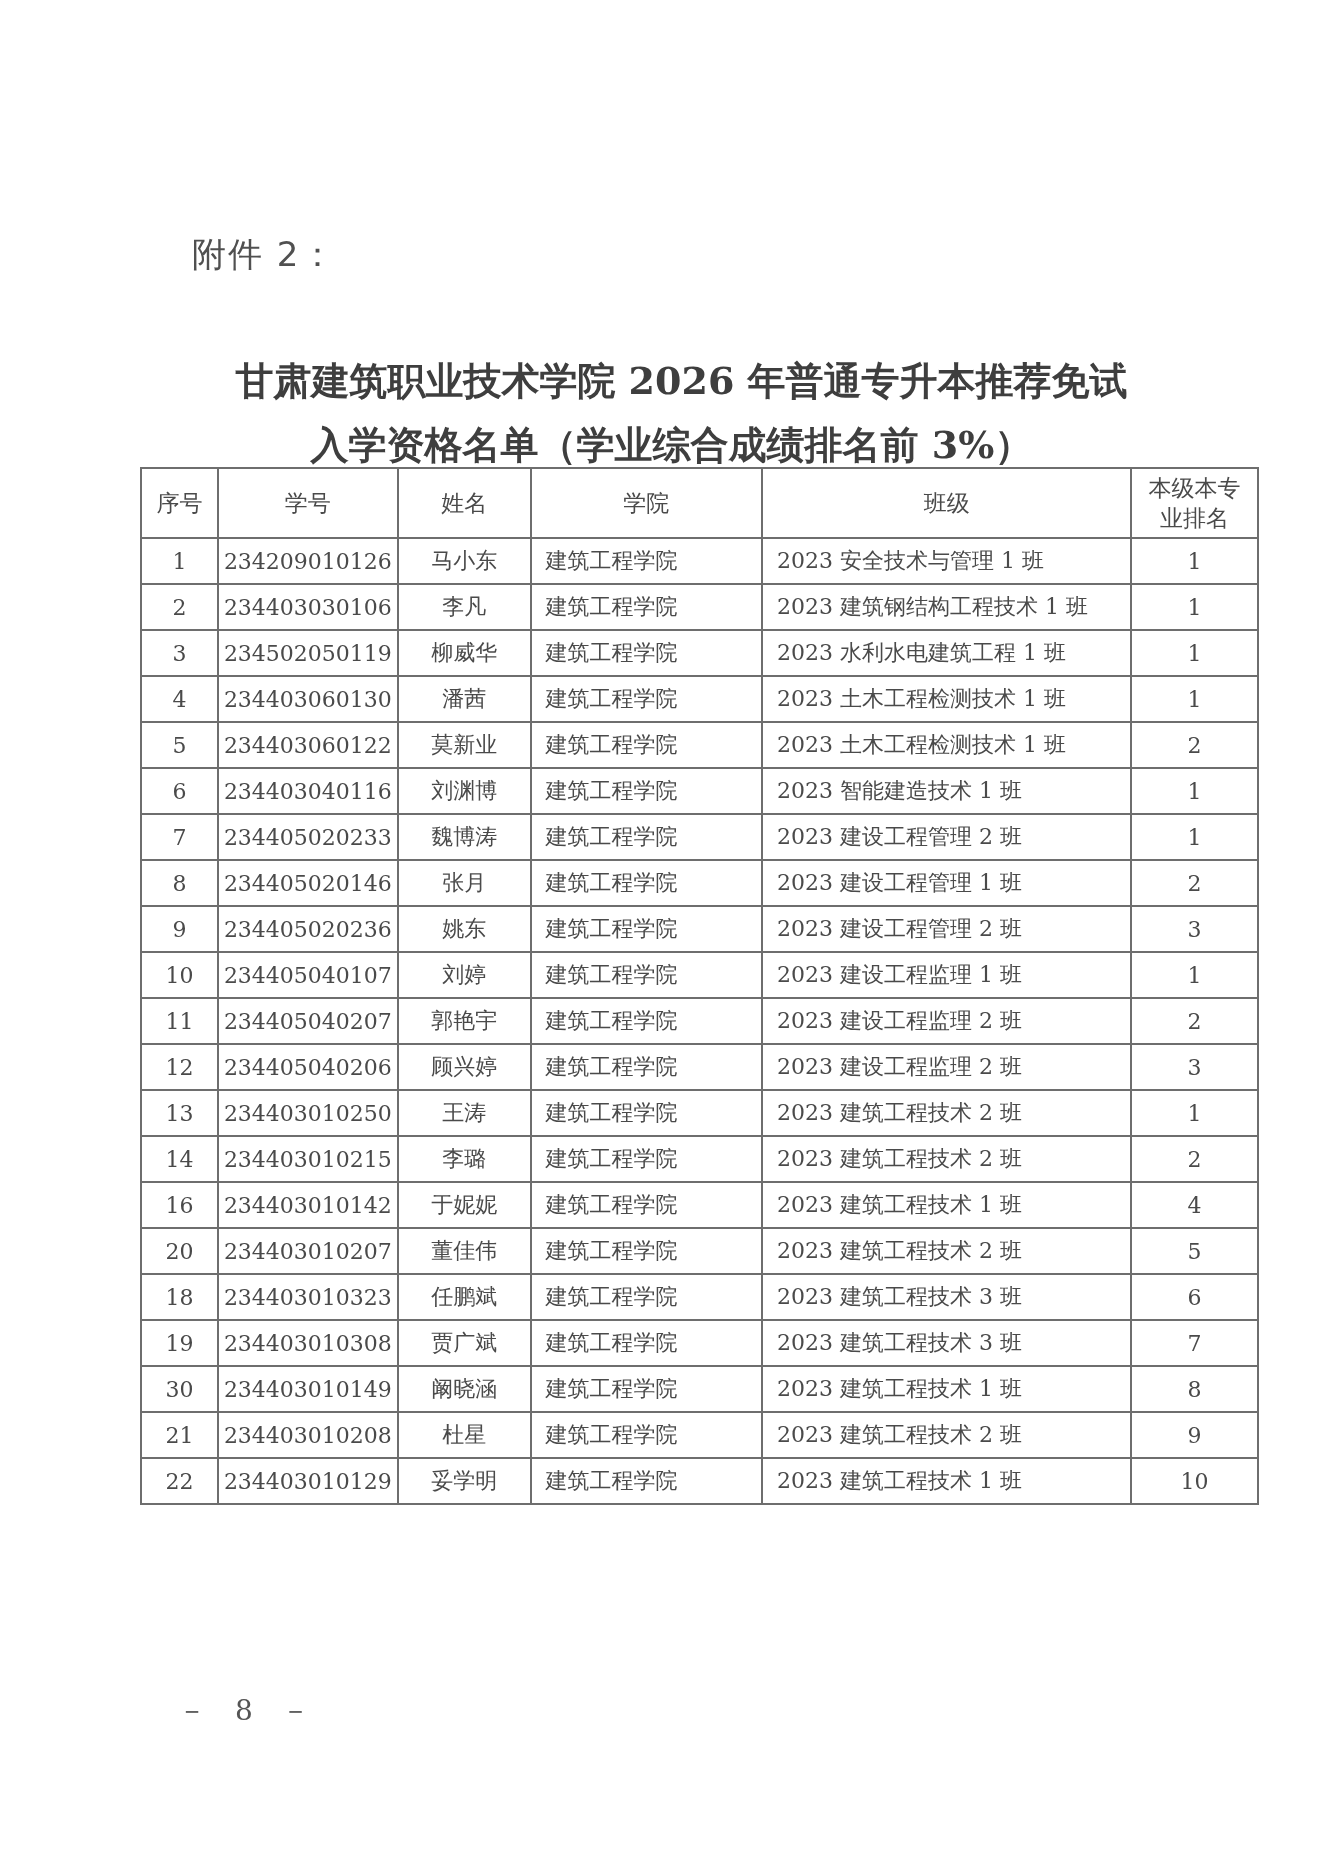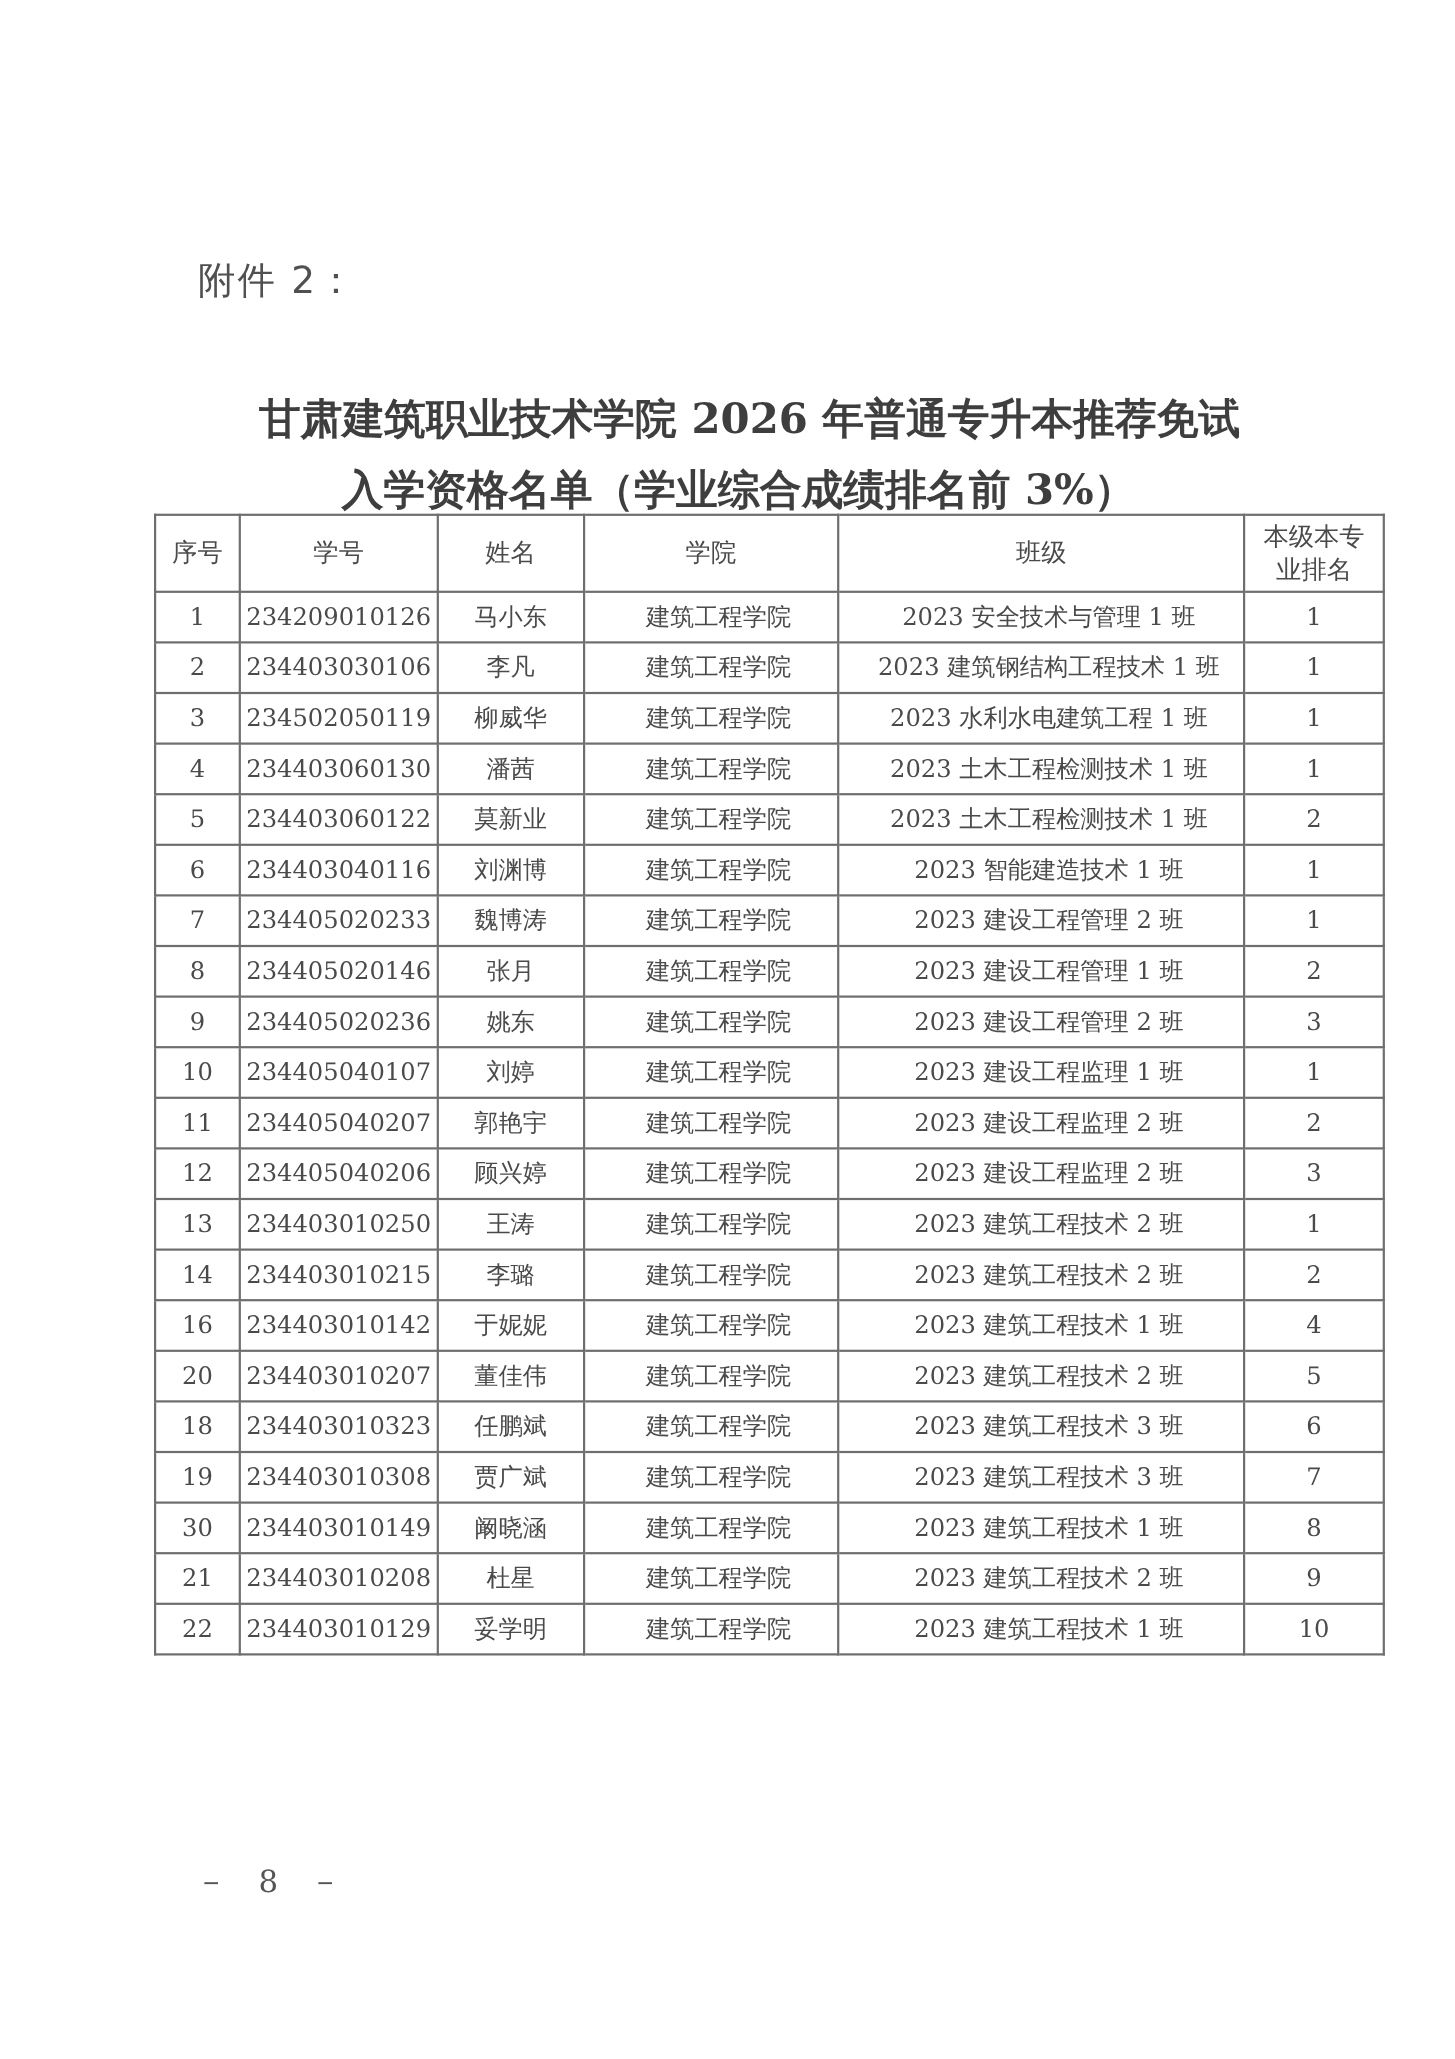--- a/index.html
+++ b/index.html
@@ -1,29 +1,29 @@
 <!DOCTYPE html>
 <html><head>
   <meta charset="utf-8">
   <style>
     html, body { margin: 0; padding: 0; background: #ffffff; }
     body { width: 1323px; height: 1872px; position: relative; overflow: hidden;
            font-family: "DejaVu Serif", "Liberation Serif", serif; color: #4a4a4a; }
-    .attach { position: absolute; left: 180px; top: 232px; font-family: "DejaVu Sans", "Liberation Sans", sans-serif;
+    .attach { position: absolute; left: 192px; top: 232px; font-family: "DejaVu Sans", "Liberation Sans", sans-serif;
               font-size: 34px; color: #505050; letter-spacing: 2px; }
     .title { position: absolute; left: 0; width: 1323px; text-align: center; font-weight: bold;
              font-family: "DejaVu Serif", "Liberation Serif", serif; color: #3e3e3e; }
     .title.l1 { top: 356px; font-size: 38px; padding-left: 20px; }
     .title.l2 { top: 420px; font-size: 38px; padding-left: 10px; }
     table { position: absolute; left: 108px; top: 467px; border-collapse: collapse; width: 1119px; margin-left: 32px; }
     td, th { border: 2px solid #6e6e6e; font-weight: normal; font-size: 22px; height: 44px; padding: 0; color: #4a4a4a; }
     th { height: 68px; font-family: "DejaVu Sans", "Liberation Sans", sans-serif; font-size: 23px; line-height: 30px; }
     td { font-family: "DejaVu Serif", "Liberation Serif", serif; }
     .c { text-align: center; }
-    .l { text-align: center; padding-left: 14px; }
+    .l { text-align: left; padding-left: 14px; }
     .pageno { position: absolute; left: 178px; top: 1692px; font-size: 28px; color: #555; letter-spacing: 10px; }
   </style>
 </head>
 <body>
 
 <div class="attach">附件 2：</div>
 <div class="title l1">甘肃建筑职业技术学院 2026 年普通专升本推荐免试</div>
 <div class="title l2">入学资格名单（学业综合成绩排名前 3%）</div>
 
 <table>

